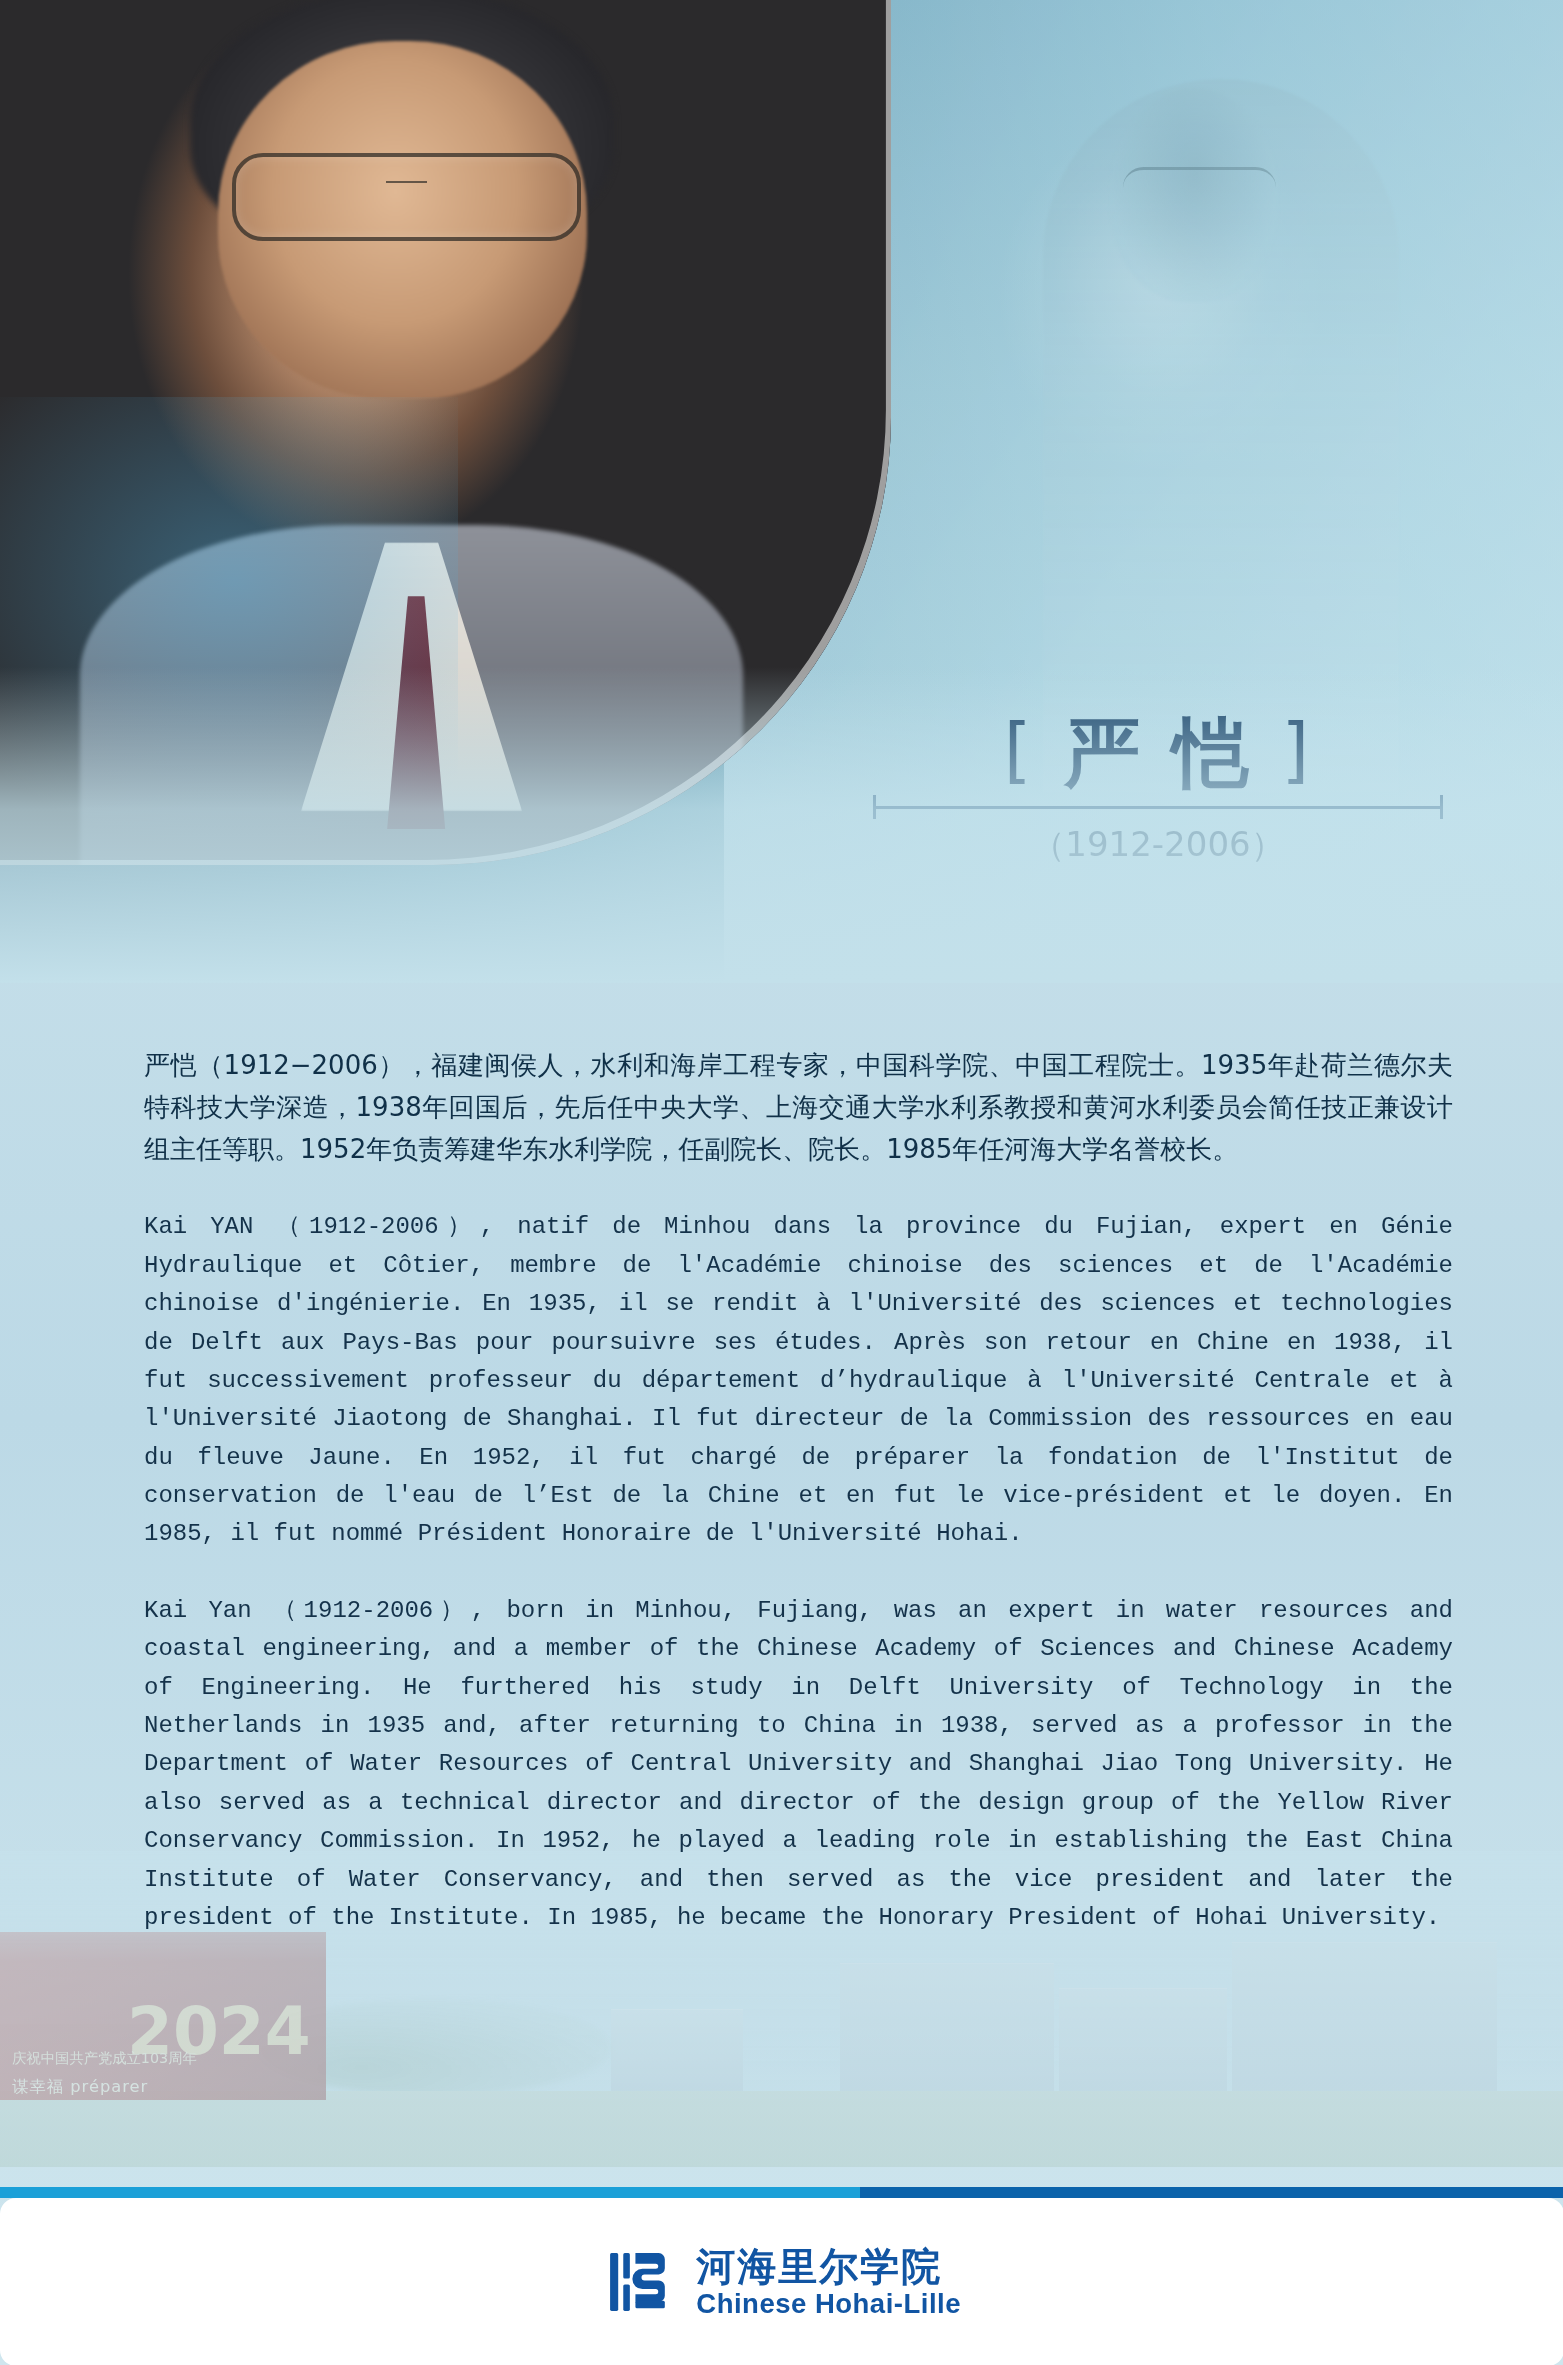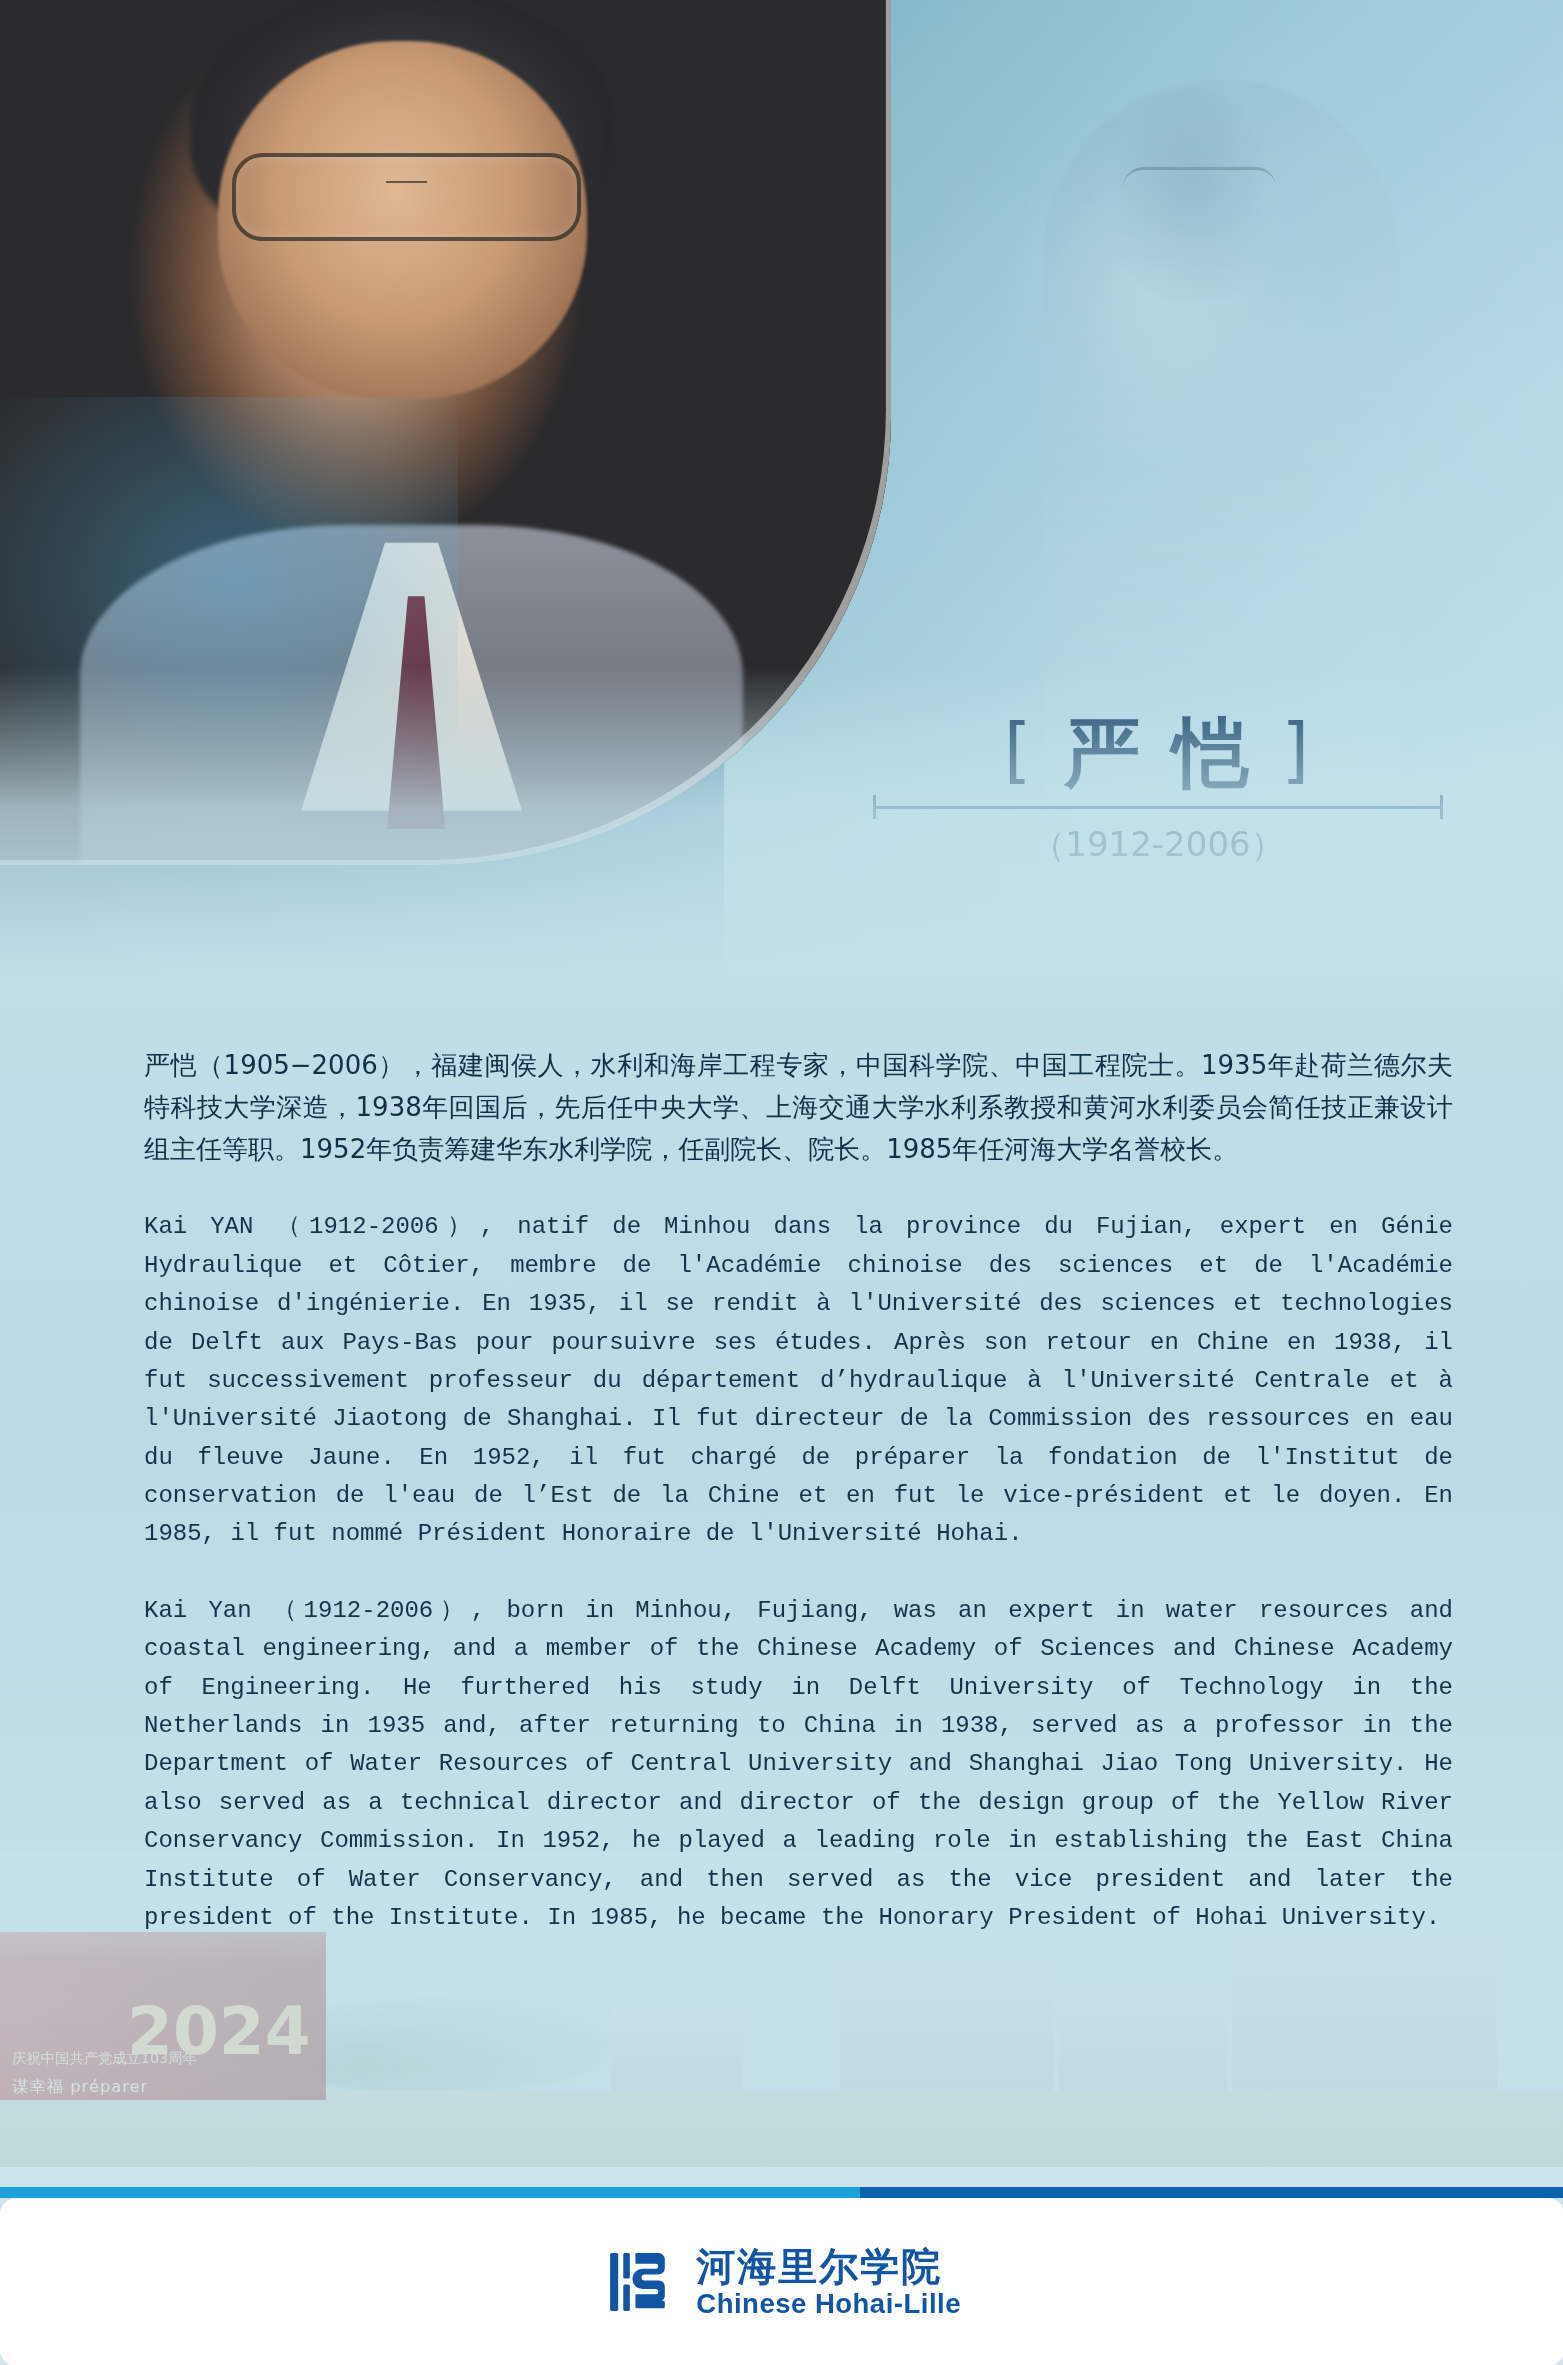--- a/index.html
+++ b/index.html
@@ -439,21 +439,21 @@
     <div class="lawn"></div>
     <div class="banner">
       <div class="b-year">2024</div>
       <div class="b-t1">庆祝中国共产党成立103周年</div>
       <div class="b-t2">谋幸福    préparer</div>
     </div>
     <div class="campus-fade"></div>
   </div>
 
   <div class="content">
-    <p class="para para-cn">严恺（1905−2006），福建闽侯人，水利和海岸工程专家，中国科学院、中国工程院士。1935年赴荷兰德尔夫特科技大学深造，1938年回国后，先后任中央大学、上海交通大学水利系教授和黄河水利委员会简任技正兼设计组主任等职。1952年负责筹建华东水利学院，任副院长、院长。1985年任河海大学名誉校长。</p>
+    <p class="para para-cn">严恺（1912−2006），福建闽侯人，水利和海岸工程专家，中国科学院、中国工程院士。1935年赴荷兰德尔夫特科技大学深造，1938年回国后，先后任中央大学、上海交通大学水利系教授和黄河水利委员会简任技正兼设计组主任等职。1952年负责筹建华东水利学院，任副院长、院长。1985年任河海大学名誉校长。</p>
     <p class="para para-fr">Kai YAN （1912-2006）, natif de Minhou dans la province du Fujian, expert en Génie Hydraulique et Côtier, membre de l'Académie chinoise des sciences et de l'Académie chinoise d'ingénierie. En 1935, il se rendit à l'Université des sciences et technologies de Delft aux Pays-Bas pour poursuivre ses études. Après son retour en Chine en 1938, il fut successivement professeur du département d’hydraulique à l'Université Centrale et à l'Université Jiaotong de Shanghai. Il fut directeur de la Commission des ressources en eau du fleuve Jaune. En 1952, il fut chargé de préparer la fondation de l'Institut de conservation de l'eau de l’Est de la Chine et en fut le vice-président et le doyen. En 1985, il fut nommé Président Honoraire de l'Université Hohai.</p>
     <p class="para para-en">Kai Yan （1912-2006）, born in Minhou, Fujiang, was an expert in water resources and coastal engineering, and a member of the Chinese Academy of Sciences and Chinese Academy of Engineering. He furthered his study in Delft University of Technology in the Netherlands in 1935 and, after returning to China in 1938, served as a professor in the Department of Water Resources of Central University and Shanghai Jiao Tong University. He also served as a technical director and director of the design group of the Yellow River Conservancy Commission. In 1952, he played a leading role in establishing the East China Institute of Water Conservancy, and then served as the vice president and later the president of the Institute. In 1985, he became the Honorary President of Hohai University.</p>
   </div>
 
   <div class="footer-bar">
     <div class="seg1"></div>
     <div class="seg2"></div>
   </div>
 
   <div class="footer">

